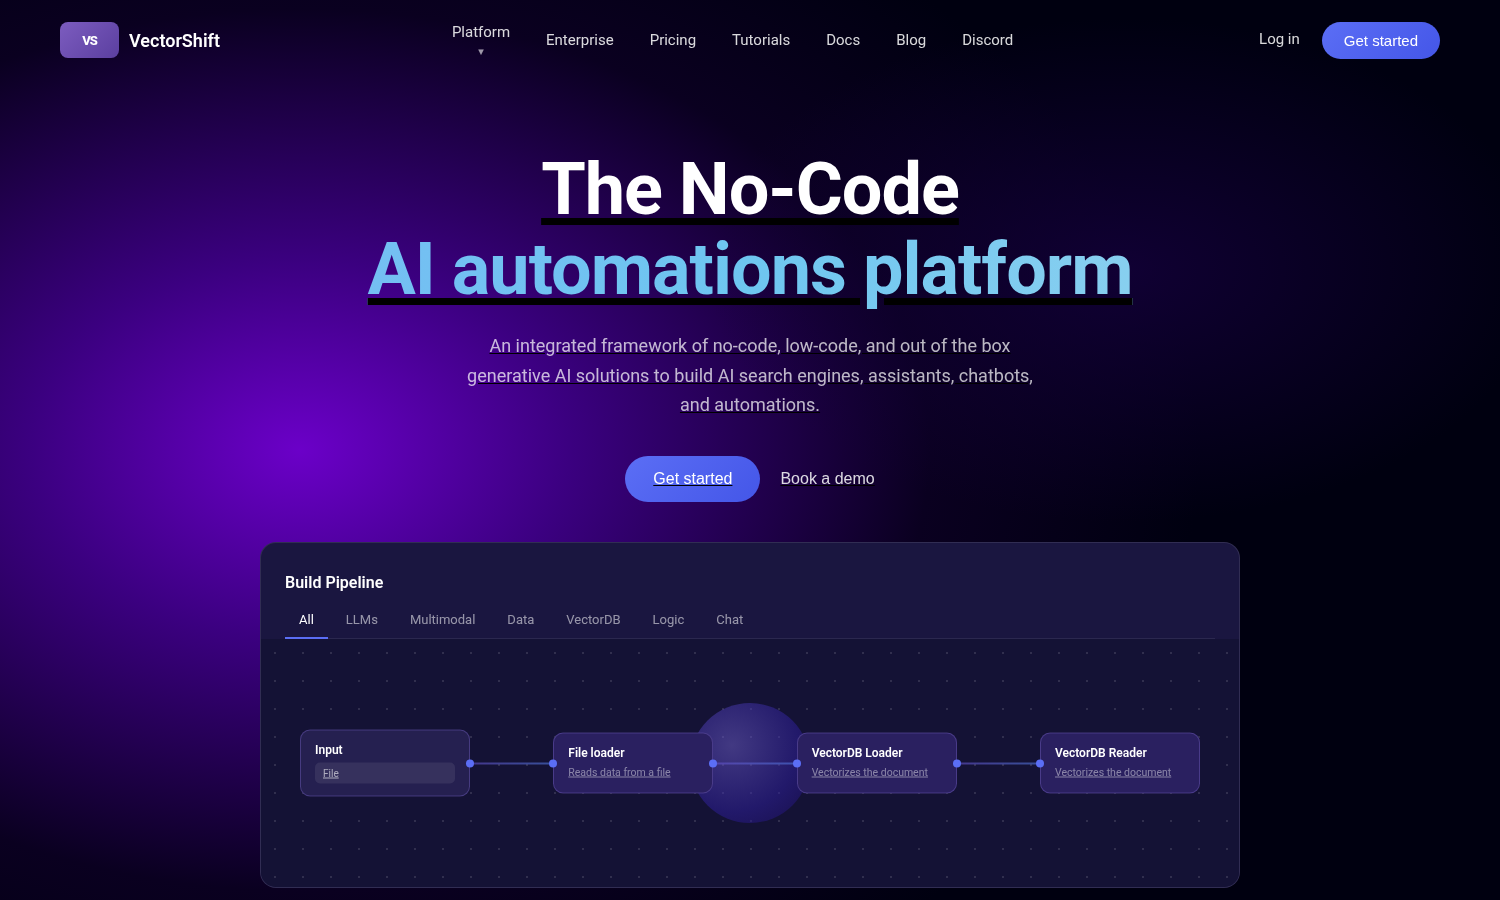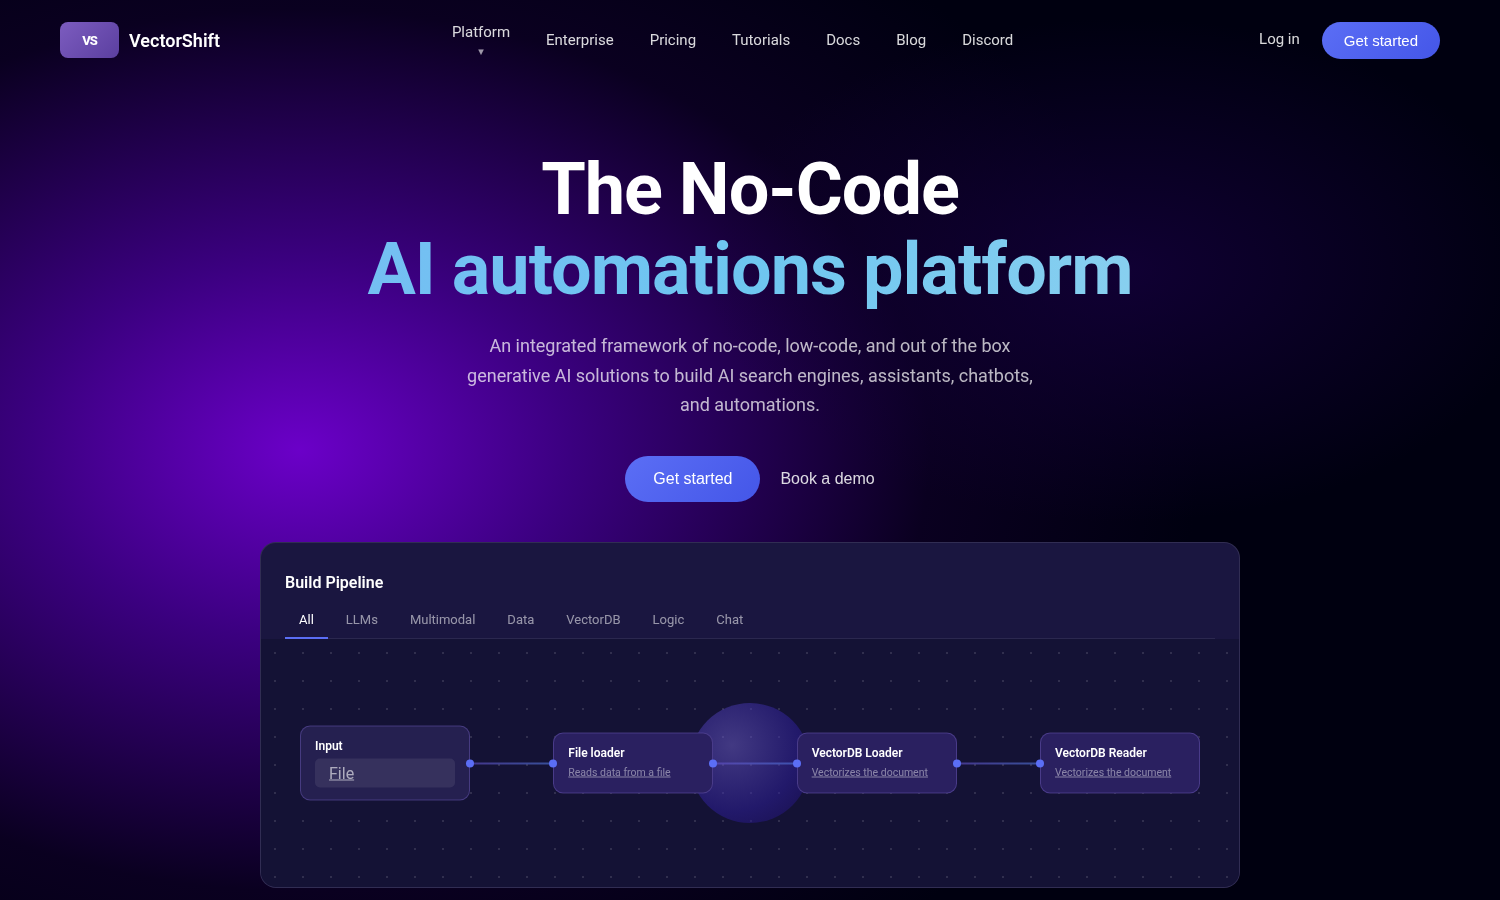--- a/index.html
+++ b/index.html
@@ -118,20 +118,21 @@
       cursor: pointer;
       border: none;
     }
 
     
     .hero {
       position: relative;
       z-index: 5;
       text-align: center;
       padding-top: 70px;
+      text-decoration: underline;
     }
 
     .hero-title-line1 {
       font-size: 72px;
       font-weight: 700;
       color: white;
       line-height: 1.1;
       letter-spacing: -1px;
     }
 
@@ -273,23 +274,23 @@
     .node-title {
       color: white;
       font-size: 12px;
       font-weight: 600;
       margin-bottom: 6px;
     }
 
     .node-field {
       background: rgba(255,255,255,0.08);
       border-radius: 5px;
-      padding: 5px 14px;
+      padding: 5px 8px;
       color: rgba(255,255,255,0.6);
-      font-size: 16px;
+      font-size: 10px;
       text-decoration: underline;
     }
 
     .node-desc {
       color: rgba(255,255,255,0.45);
       font-size: 10.5px;
       line-height: 1.4;
       margin-top: 4px;
       text-decoration: underline;
     }

